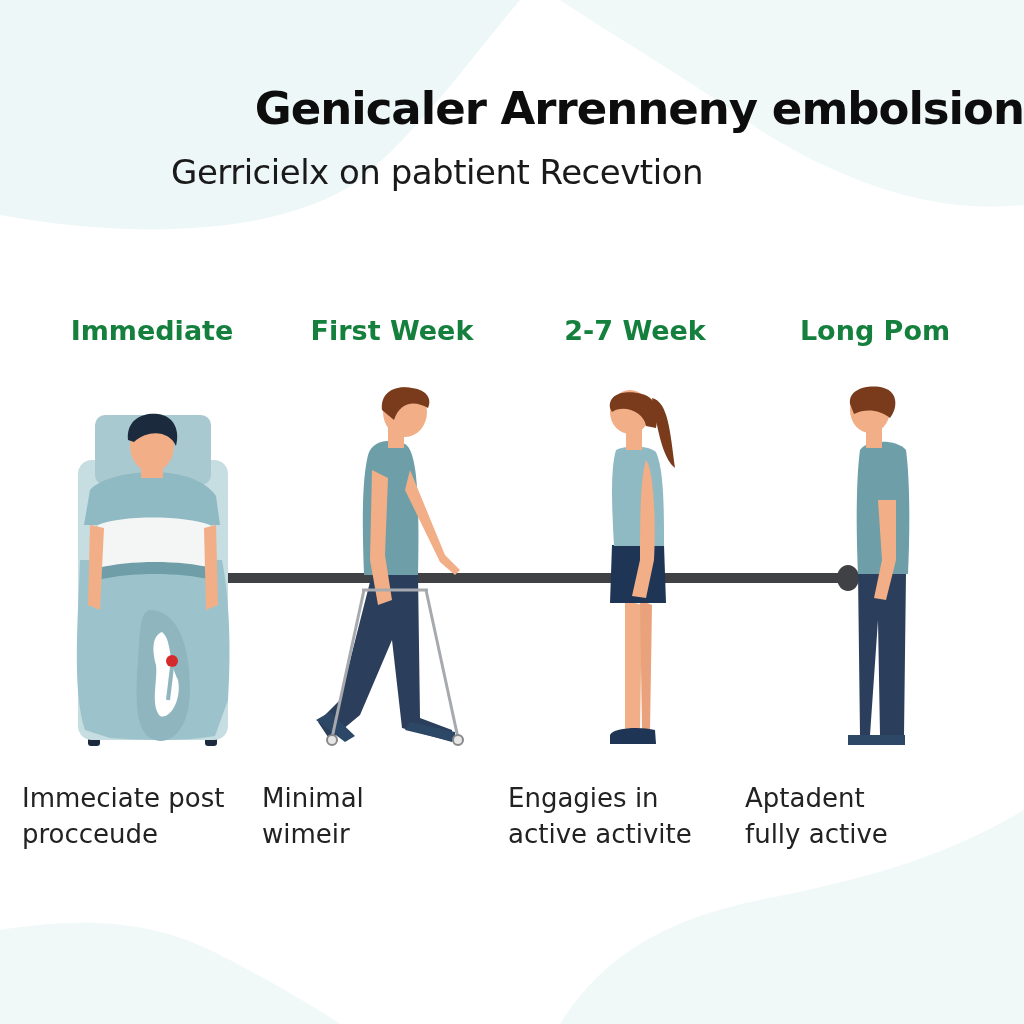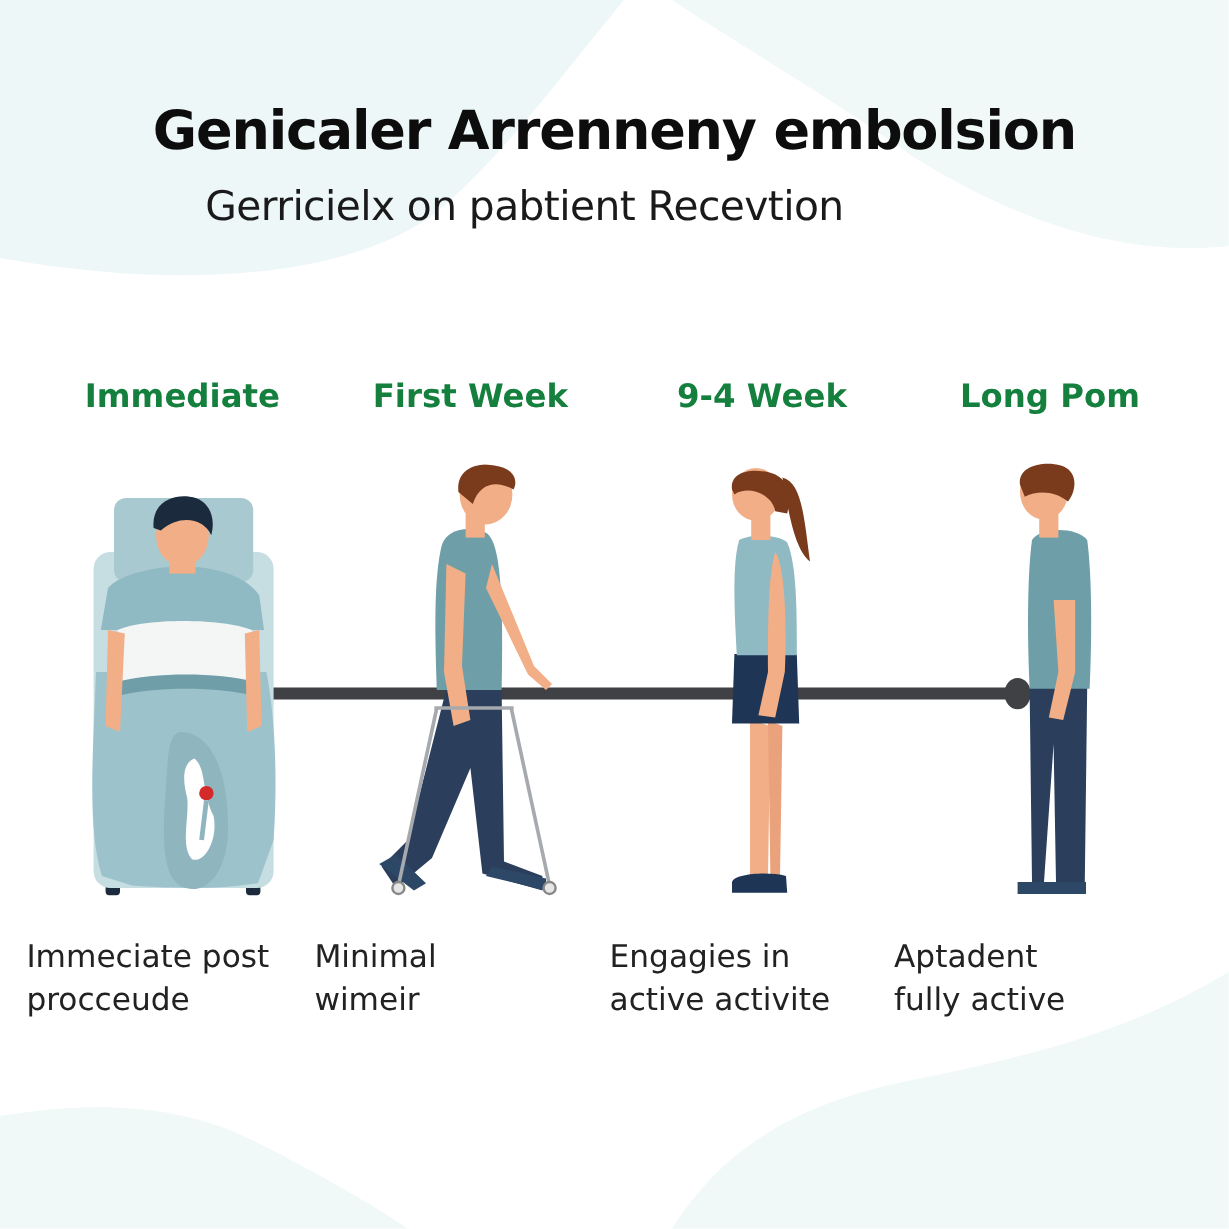--- a/index.html
+++ b/index.html
@@ -1,18 +1,18 @@
 <!DOCTYPE html>
 <html><head>
 <meta charset="utf-8">
 <style>
   html,body{margin:0;padding:0;}
   body{width:1024px;height:1024px;position:relative;overflow:hidden;background:#ffffff;font-family:"DejaVu Sans","Liberation Sans",sans-serif;}
   .bg{position:absolute;inset:0;z-index:0;}
-  .title{position:absolute;left:0;top:82px;width:1024px;text-align:center;font-family:"DejaVu Sans",sans-serif;font-weight:bold;font-size:45px;color:#0d0d0d;letter-spacing:-1px;z-index:2;}
+  .title{position:absolute;left:0;top:82px;width:1024px;text-align:right;font-family:"DejaVu Sans",sans-serif;font-weight:bold;font-size:45px;color:#0d0d0d;letter-spacing:-1px;z-index:2;}
   .subtitle{position:absolute;left:0;top:152px;width:874px;text-align:center;font-family:"DejaVu Sans",sans-serif;font-size:34px;color:#1a1a1a;letter-spacing:-0.5px;z-index:2;}
   .stage-label{position:absolute;top:315px;width:260px;text-align:center;font-family:"DejaVu Sans",sans-serif;font-weight:bold;font-size:27px;color:#15803d;z-index:2;}
   .stage-desc{position:absolute;top:780px;width:260px;text-align:left;font-family:"DejaVu Sans",sans-serif;font-size:26px;line-height:36px;color:#222;z-index:2;}
   .stage-desc span{display:block;}
   .illus{position:absolute;left:0;top:0;z-index:1;}
 </style>
 </head>
 <body>
 
 <svg class="bg" width="1024" height="1024" viewBox="0 0 1024 1024">
@@ -20,21 +20,21 @@
   <path d="M560 0 H1024 V205 C930 215 840 180 760 130 C690 80 620 40 560 0 Z" fill="#f0f8f8"></path>
   <path d="M0 930 C60 920 140 915 210 950 C270 980 320 1010 340 1024 H0 Z" fill="#f0f8f8"></path>
   <path d="M560 1024 C600 960 660 920 760 900 C860 880 940 860 1024 810 V1024 Z" fill="#f0f8f8"></path>
 </svg>
 
 <div class="title">Genicaler Arrenneny embolsion</div>
 <div class="subtitle">Gerricielx on pabtient Recevtion</div>
 
 <div class="stage-label" style="left:22px">Immediate</div>
 <div class="stage-label" style="left:262px">First Week</div>
-<div class="stage-label" style="left:505px">9-4 Week</div>
+<div class="stage-label" style="left:505px">2-7 Week</div>
 <div class="stage-label" style="left:745px">Long Pom</div>
 
 <svg class="illus" width="1024" height="1024" viewBox="0 0 1024 1024">
 
   <g>
     <rect x="218" y="573" width="630" height="10" rx="3" fill="#3f4144"></rect>
     <ellipse cx="848" cy="578" rx="11" ry="13" fill="#3f4144"></ellipse>
   </g>
 
   <g>

